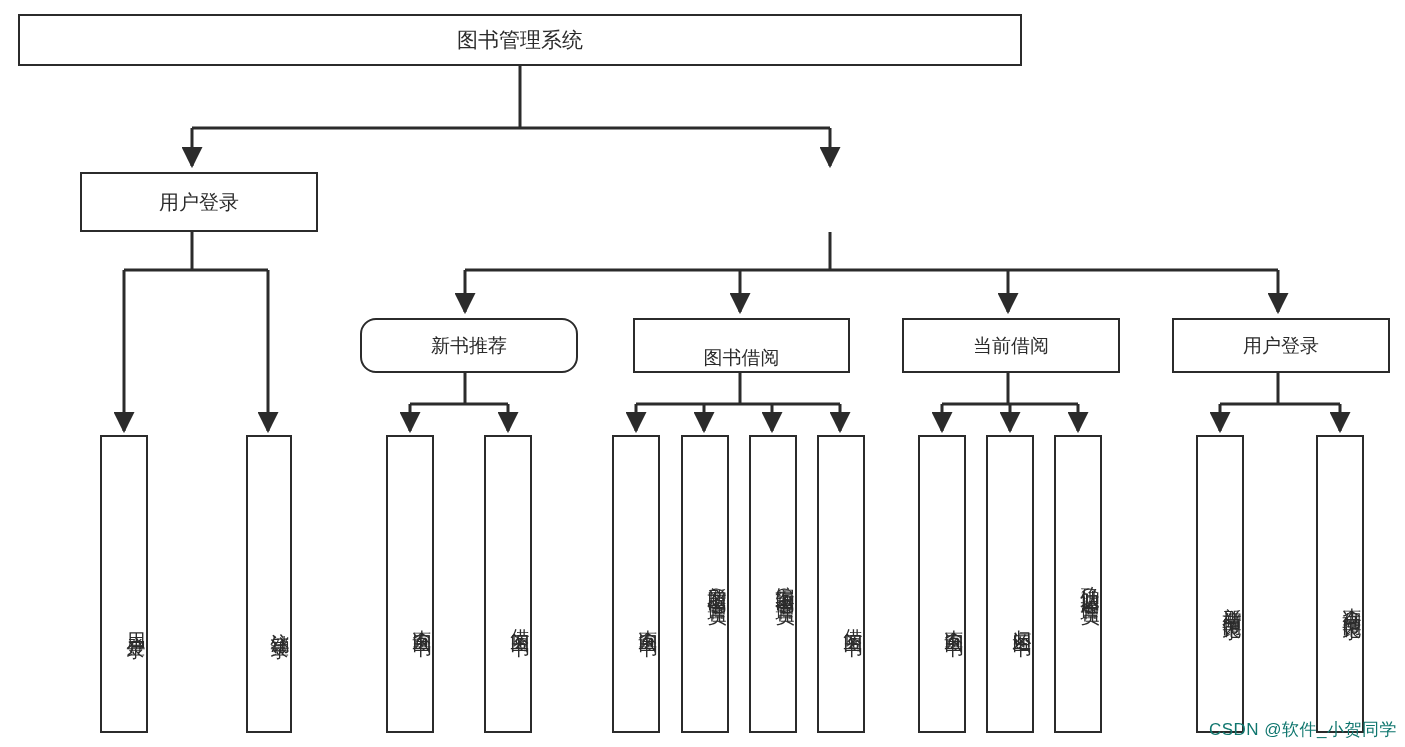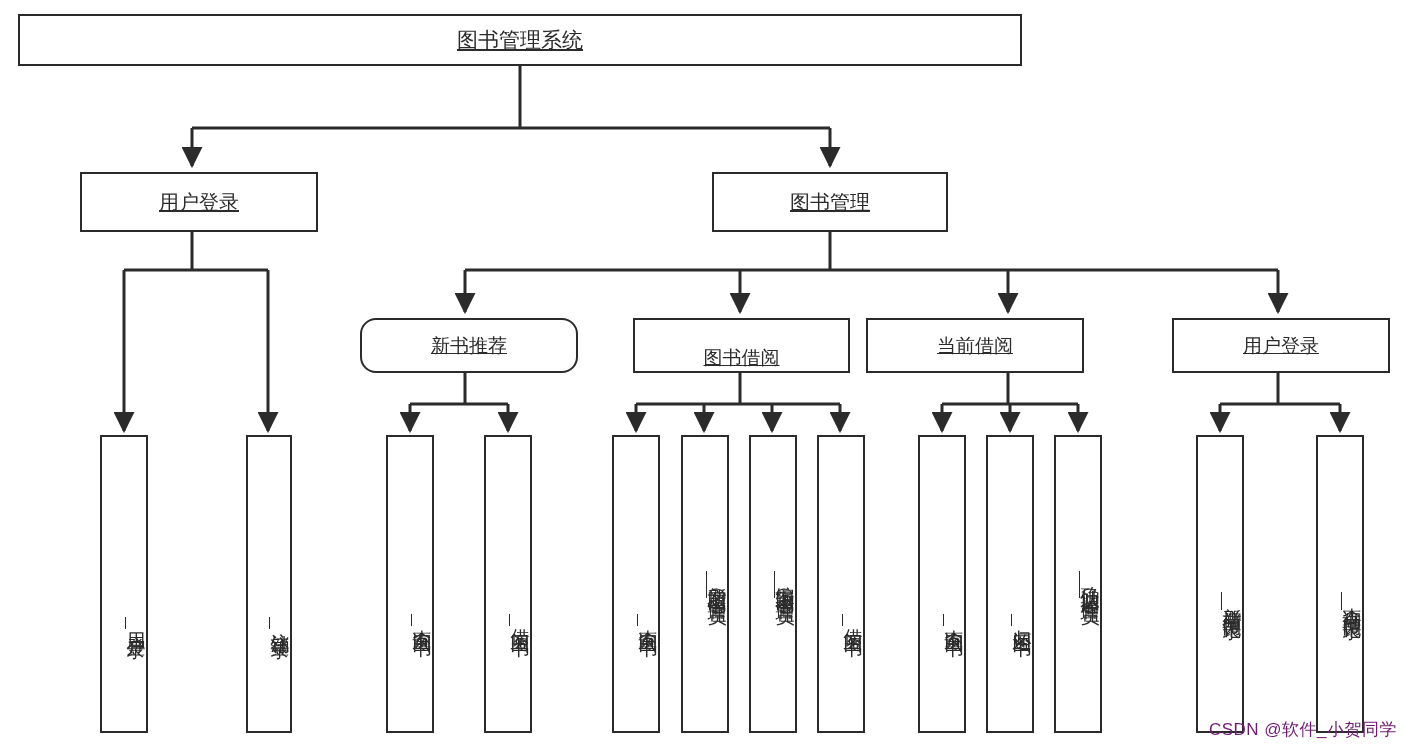--- a/index.html
+++ b/index.html
@@ -51,32 +51,31 @@
     letter-spacing: 3px;
     line-height: 1.0;
     padding-top: 6px;
     padding-bottom: 6px;
     align-items: flex-start;
     justify-content: center;
   }
   .node .label {
     display: block;
     white-space: nowrap;
-    text-decoration: underline;
   }
   .node.leaf .label {
     writing-mode: vertical-rl;
     text-orientation: upright;
   }
   #watermark {
     position: absolute;
     right: 8px;
     bottom: 6px;
     font-size: 17px;
-    color: #701a75;
+    color: #0f766e;
     letter-spacing: 0.5px;
     white-space: nowrap;
   }
 </style>
 </head>
 <body>
 
 <div id="canvas">
 
   <svg id="wires" viewBox="0 0 1405 747" xmlns="http://www.w3.org/2000/svg">
@@ -129,31 +128,28 @@
     </g>
   </svg>
 
   <div class="node root" style="left:18px; top:14px; width:1004px; height:52px;">
     <span class="label">图书管理系统</span>
   </div>
 
   <div class="node level2" style="left:80px; top:172px; width:238px; height:60px;">
     <span class="label">用户登录</span>
   </div>
-  <div class="node level2" style="left:712px; top:172px; width:236px; height:60px;">
-    <span class="label">图书管理</span>
-  </div>
 
   <div class="node level3" style="left:360px; top:318px; width:218px; height:55px;border-radius:16px;">
     <span class="label">新书推荐</span>
   </div>
   <div class="node level3" style="left:633px; top:318px; width:217px; height:55px;align-items:flex-end;">
     <span class="label">图书借阅</span>
   </div>
-  <div class="node level3" style="left:866px; top:318px; width:218px; height:55px;">
+  <div class="node level3" style="left:902px; top:318px; width:218px; height:55px;">
     <span class="label">当前借阅</span>
   </div>
   <div class="node level3" style="left:1172px; top:318px; width:218px; height:55px;">
     <span class="label">用户登录</span>
   </div>
 
   <div class="node leaf" style="left:100px; top:435px; width:48px; height:298px; padding-top:84px;">
     <span class="label">用户登录</span>
   </div>
   <div class="node leaf" style="left:246px; top:435px; width:46px; height:298px; padding-top:84px;">

